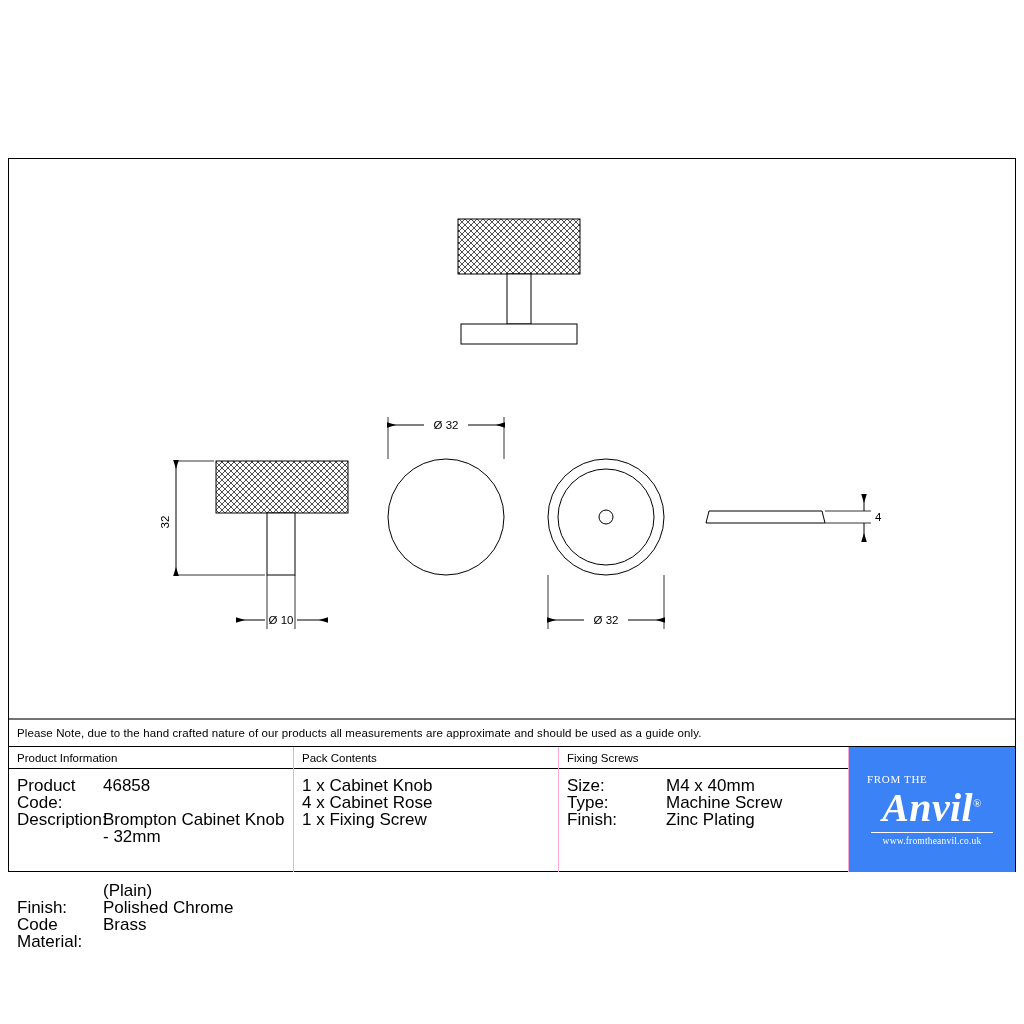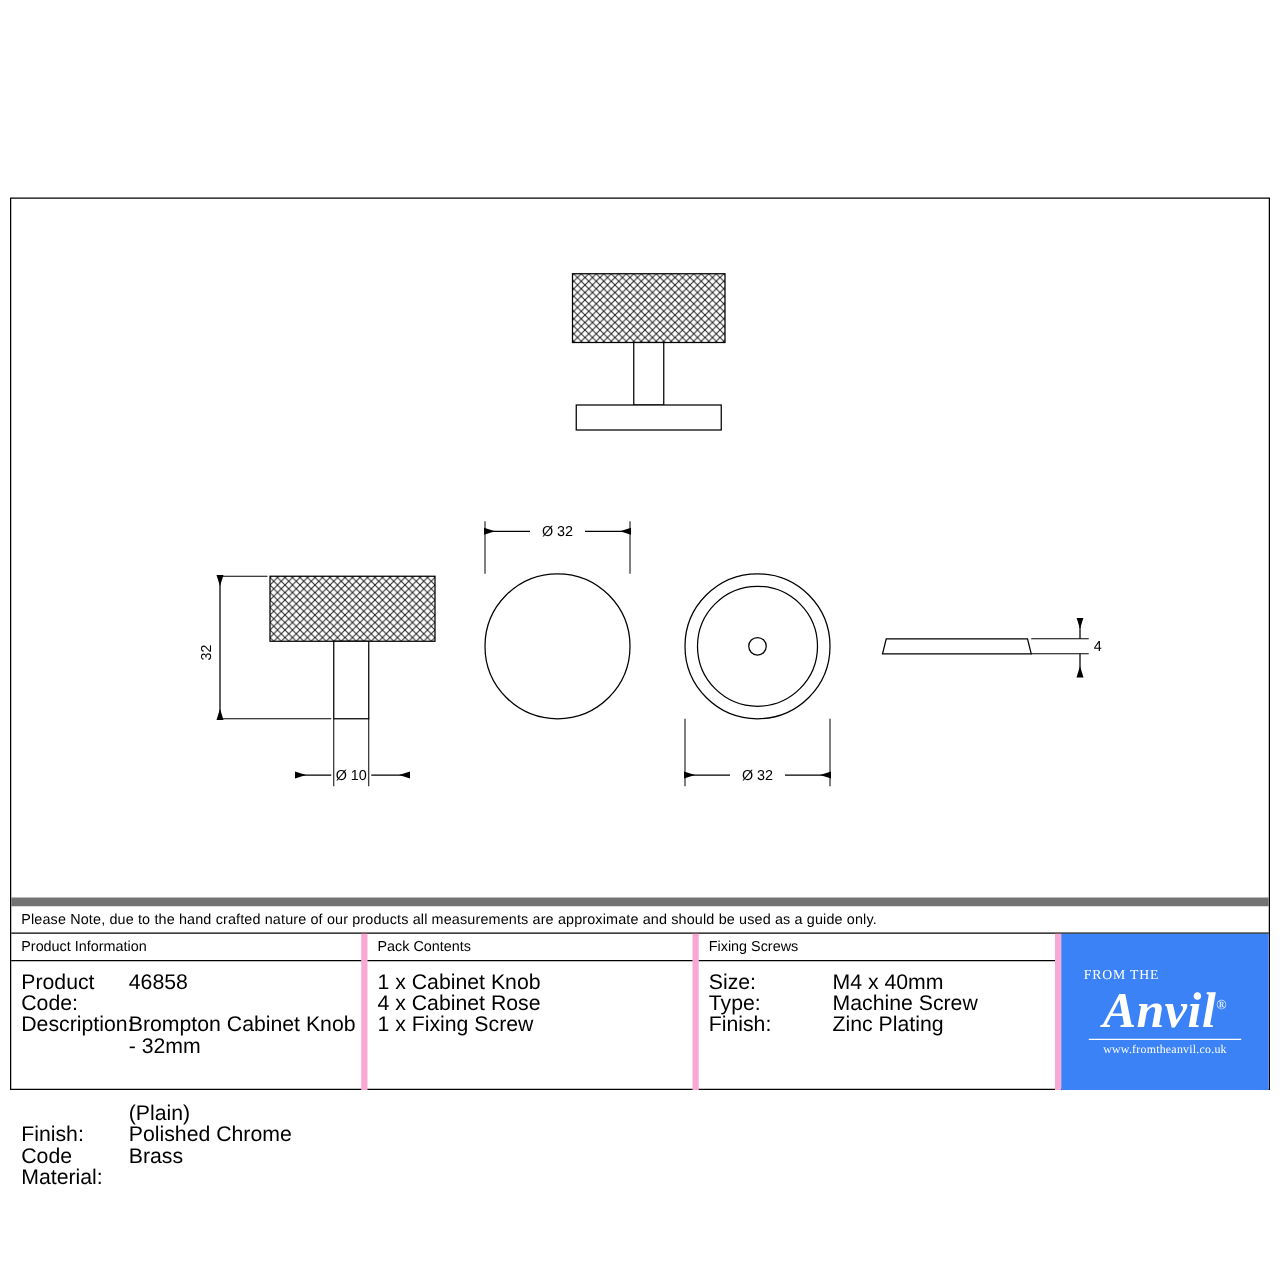--- a/index.html
+++ b/index.html
@@ -37,21 +37,21 @@
 
   svg { display: block; }
 
   
   .note-row {
     position: absolute;
     left: 0;
     top: 559px;
     width: 1006px;
     height: 29px;
-    border-top: 7px solid #737373;
+    border-top: 2px solid #737373;
     border-bottom: 1px solid #000;
     box-sizing: border-box;
     display: flex;
     align-items: center;
   }
   .note-text {
     font-size: 11.5px;
     padding-left: 8px;
     letter-spacing: 0.01em;
   }
@@ -60,21 +60,21 @@
   .info-table {
     position: absolute;
     left: 0;
     top: 588px;
     width: 1006px;
     height: 125px;
     display: flex;
   }
   .col {
     box-sizing: border-box;
-    border-right: 5px solid #f9a8d4;
+    border-right: 1px solid #f9a8d4;
     position: relative;
   }
   .col-product { width: 285px; }
   .col-pack    { width: 265px; }
   .col-fixing  { width: 290px; }
   .col-logo    { width: 166px; border-right: none; }
 
   .col-head {
     height: 22px;
     border-bottom: 1px solid #000;

